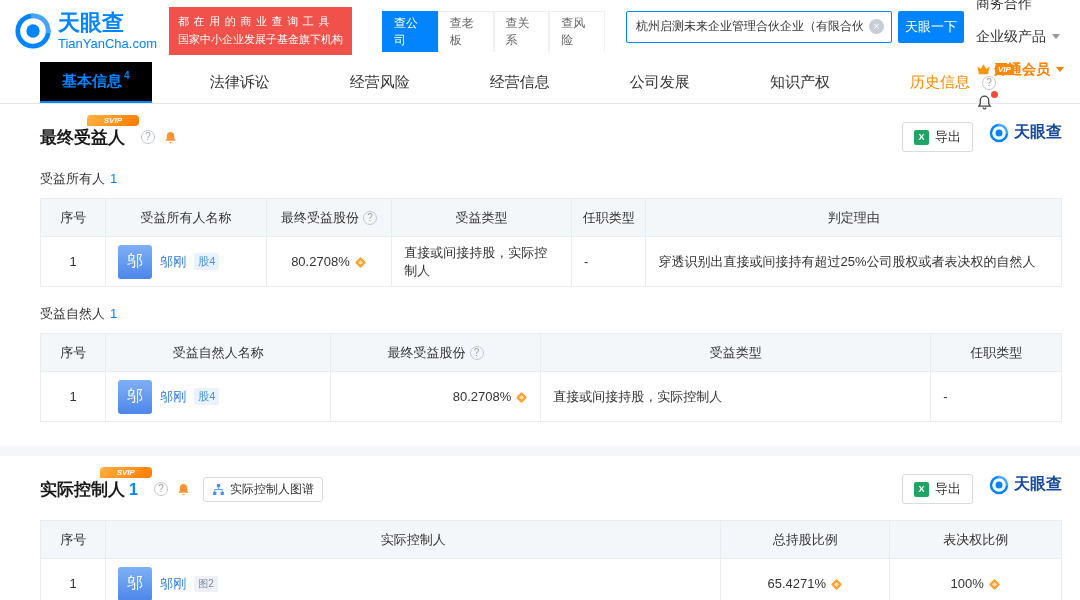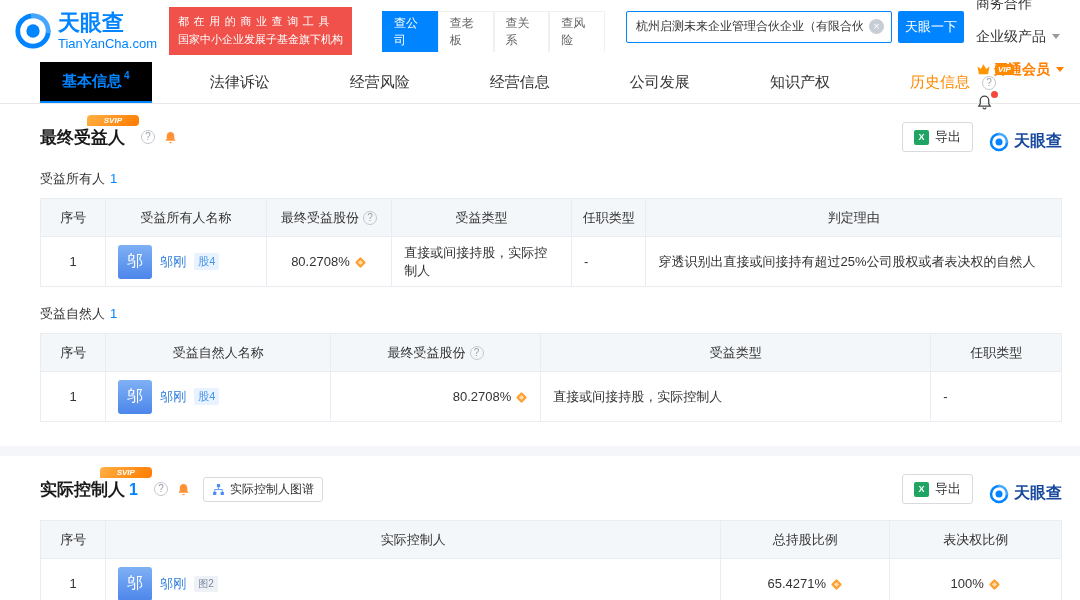--- a/index.html
+++ b/index.html
@@ -39,21 +39,21 @@
   .content{padding:0 18px 0 40px;}
   .sec-head{display:flex;align-items:center;margin-top:18px;gap:8px;}
   .title-wrap{position:relative;margin-right:8px;}
   .sec-title{font-size:17px;font-weight:700;color:#1a1a1a;}
   .sec-cnt{color:#0084ff;font-size:16px;font-weight:700;margin-left:4px;}
   .svip{position:absolute;top:-11px;right:-14px;background:linear-gradient(135deg,#ffb143,#ff7a00);color:#fff;font-size:8px;font-weight:700;font-style:italic;padding:1px 17px;border-radius:4px 4px 4px 0;}
   .help{display:inline-block;width:14px;height:14px;border-radius:50%;border:1px solid #c3c7ce;color:#9aa0a8;font-size:10px;line-height:12px;text-align:center;cursor:pointer;flex:none;}
   .help::before{content:"?";}
   .bell-ic{cursor:pointer;flex:none;}
   .graph-btn{display:inline-flex;align-items:center;gap:5px;border:1px solid #d7dbe0;border-radius:3px;padding:3px 8px;font-size:12px;color:#333;background:#fff;cursor:pointer;margin-left:4px;}
-  .sec-actions{margin-left:auto;display:flex;align-items:flex-end;gap:16px;}
+  .sec-actions{margin-left:auto;display:flex;align-items:flex-start;gap:16px;}
   .export{display:inline-flex;align-items:center;gap:6px;border:1px solid #d7dbe0;background:#fff;border-radius:3px;padding:5px 11px;font-size:13px;color:#333;cursor:pointer;}
   .xls{width:15px;height:15px;background:#1fa463;border-radius:2px;color:#fff;font-size:9px;font-weight:700;line-height:15px;text-align:center;}
   .xls::before{content:"X";}
   .brandmark{display:flex;align-items:center;gap:5px;}
   .brandmark b{font-size:16px;color:#16489c;}
   .subhead{margin:18px 0 10px;font-size:13px;color:#333;}
   .subhead .cnt{color:#0084ff;margin-left:5px;cursor:pointer;}
   .tbl{width:100%;border-collapse:collapse;font-size:13px;margin-bottom:4px;}
   .tbl th{background:#f4f7fa;font-weight:400;color:#333;height:38px;border:1px solid #e9edf2;text-align:center;padding:0 6px;}
   .tbl td{border:1px solid #e9edf2;height:50px;padding:0 12px;color:#333;}

